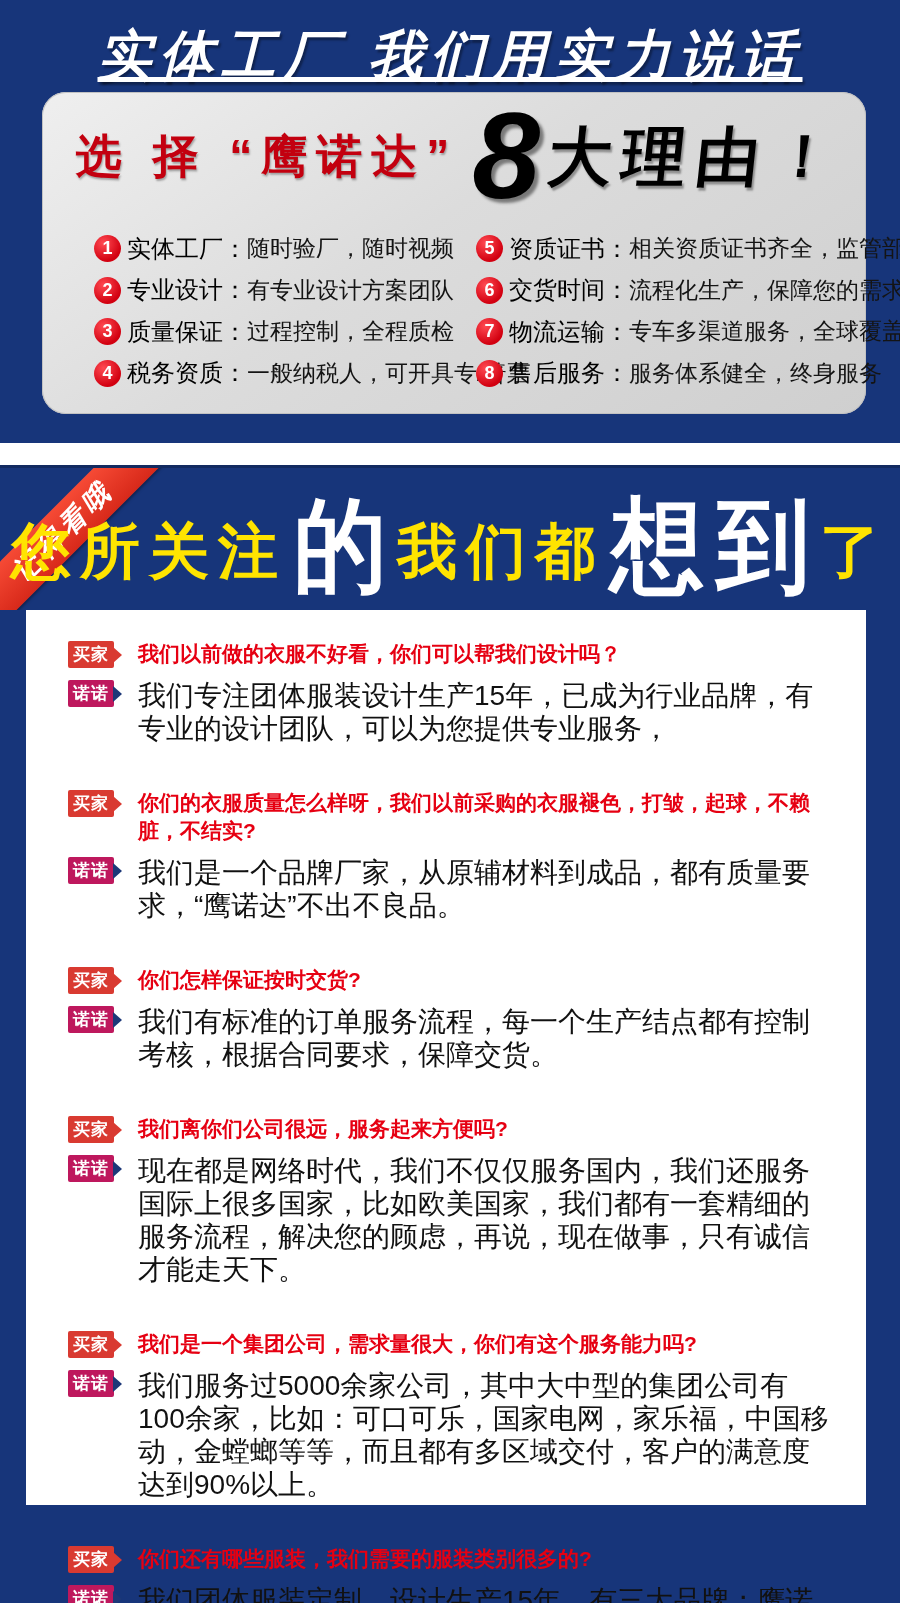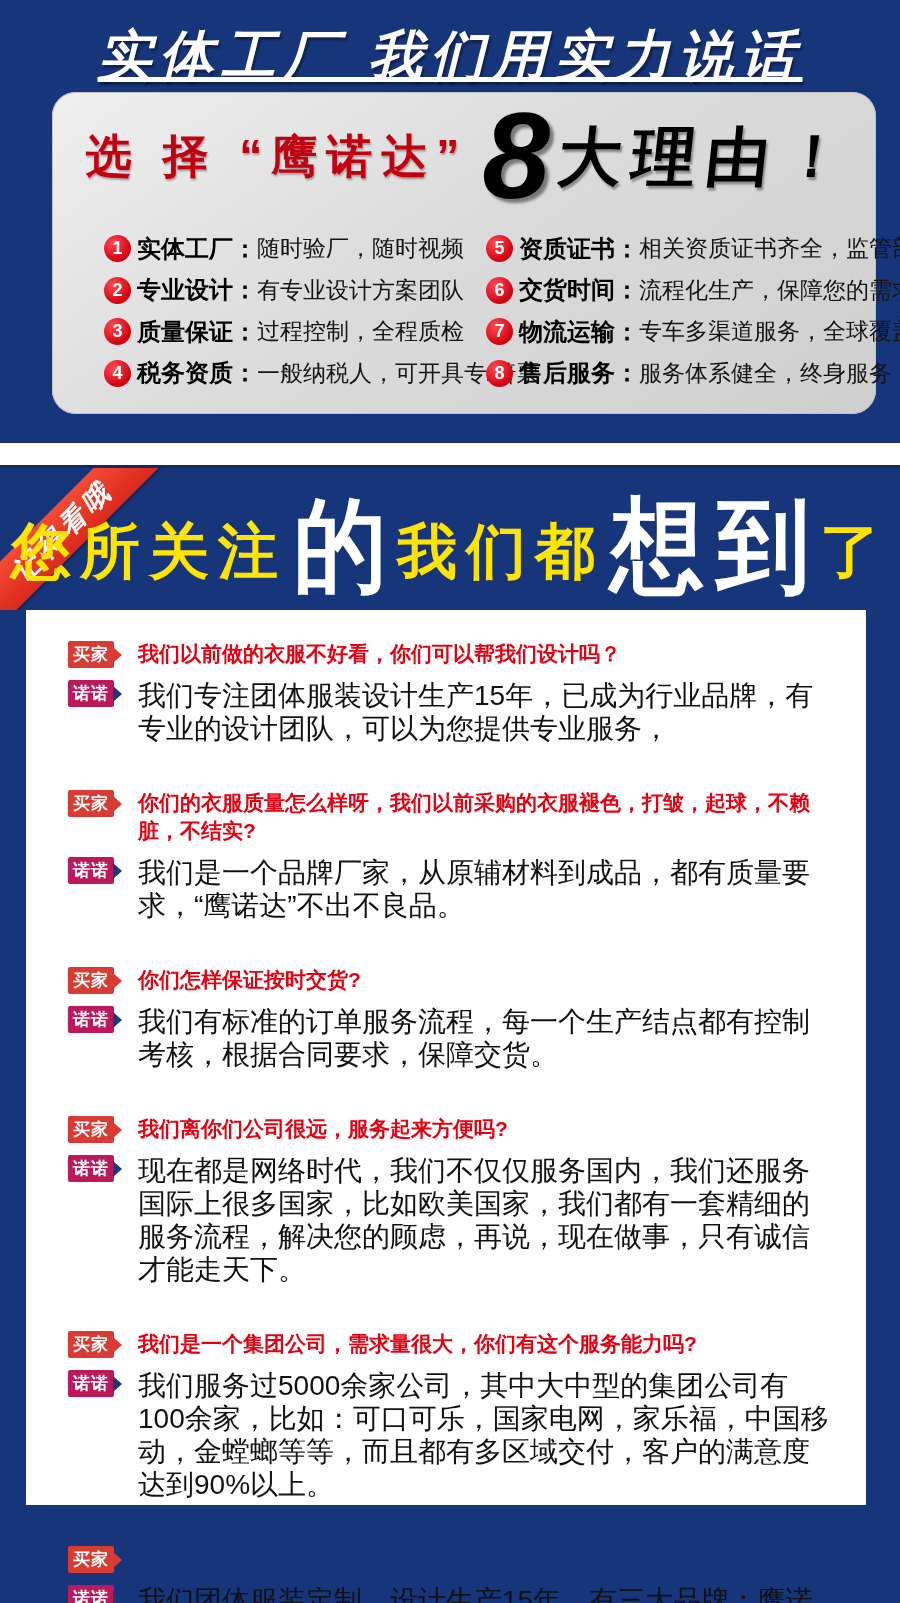--- a/index.html
+++ b/index.html
@@ -13,21 +13,21 @@
   
   .section-top { height:443px; position:relative; background:#17357a; }
   .header-title {
     padding-top:20px; text-align:center;
     font-size:54px; font-weight:bold; font-style:italic;
     color:#ffffff; letter-spacing:8px; white-space:nowrap;
     text-shadow:2px 3px 2px rgba(0,0,0,0.35);
     text-decoration:underline;
   }
   .gray-panel {
-    position:absolute; left:52px; top:92px; width:824px; height:322px;
+    position:absolute; left:42px; top:92px; width:824px; height:322px;
     border-radius:24px;
     background:linear-gradient(145deg,#efefef 0%,#dcdcdc 45%,#cfcfcf 100%);
     box-shadow:inset 0 0 0 1px #c2c2c2;
   }
   .reasons-title {
     display:flex; align-items:center; justify-content:center;
     height:118px; margin-top:6px; white-space:nowrap;
   }
   .rt-red {
     color:#c3000f; font-size:46px; font-weight:bold; letter-spacing:9px;
@@ -52,21 +52,21 @@
     grid-template-rows:repeat(4,41.5px); grid-auto-flow:column;
     align-items:center;
   }
   .reason-item { display:flex; align-items:center; white-space:nowrap; }
   .num-circle {
     flex:0 0 auto; width:27px; height:27px; border-radius:50%;
     background:radial-gradient(circle at 35% 30%, #ff4a52, #d20010 70%);
     color:#fff; font-weight:bold; font-size:18px;
     display:flex; align-items:center; justify-content:center; margin-right:6px;
   }
-  .reason-label { font-weight:bold; color:#000; font-size:24px; }
+  .reason-label { font-weight:normal; color:#000; font-size:24px; }
   .reason-desc  { color:#141414; font-size:23px; }
 
   
   .white-strip { height:22px; background:#ffffff; }
 
   
   .focus-section { height:145px; position:relative; background:#17357a; overflow:hidden; border-top:3px solid #122a60; }
   .ribbon {
     position:absolute; left:-62px; top:40px; width:250px; height:46px;
     background:linear-gradient(180deg,#f64a35 0%,#d8291a 100%);
@@ -257,20 +257,21 @@
       </div>
       <div class="qa-row">
         <span class="tag tag-seller">诺诺</span>
         <span class="a-text">我们服务过5000余家公司，其中大中型的集团公司有100余家，比如：可口可乐，国家电网，家乐福，中国移动，金螳螂等等，而且都有多区域交付，客户的满意度达到90%以上。</span>
       </div>
     </div>
 
     <div class="qa-block">
       <div class="qa-row">
         <span class="tag tag-buyer">买家</span>
+        <span class="q-text">你们还有哪些服装，我们需要的服装类别很多的?</span>
       </div>
       <div class="qa-row">
         <span class="tag tag-seller">诺诺</span>
         <span class="a-text">我们团体服装定制，设计生产15年，有三大品牌：鹰诺达：生产制造型企业一线员工使用的工作服。尊羿：职场人员使用的西服，衬衫，大衣等职业装。 聚拓：科技型企业，团建，福利等中高端休闲运动户外类服装，能满足各种公司类型的各种服装需求。</span>
       </div>
     </div>
 
   </div>
 </div>
 

